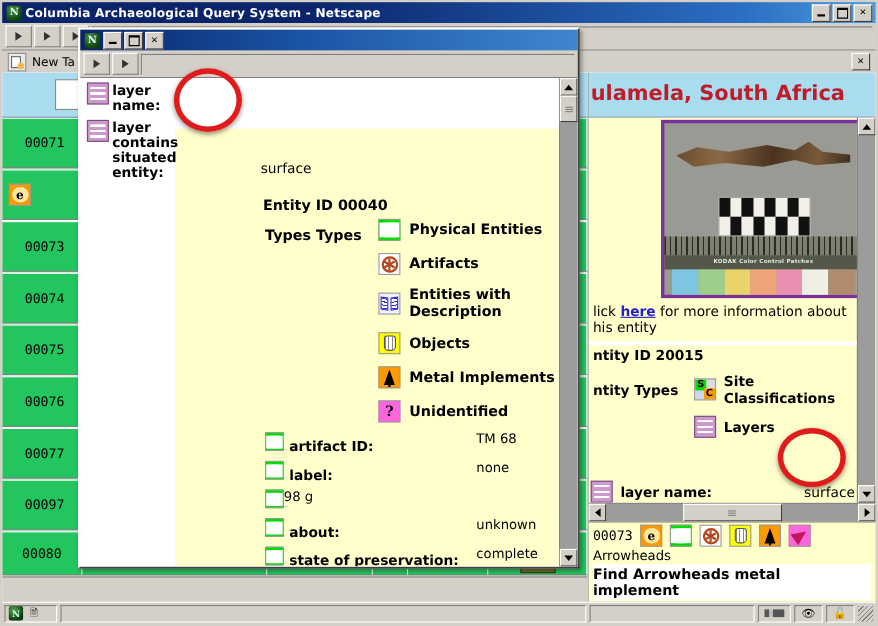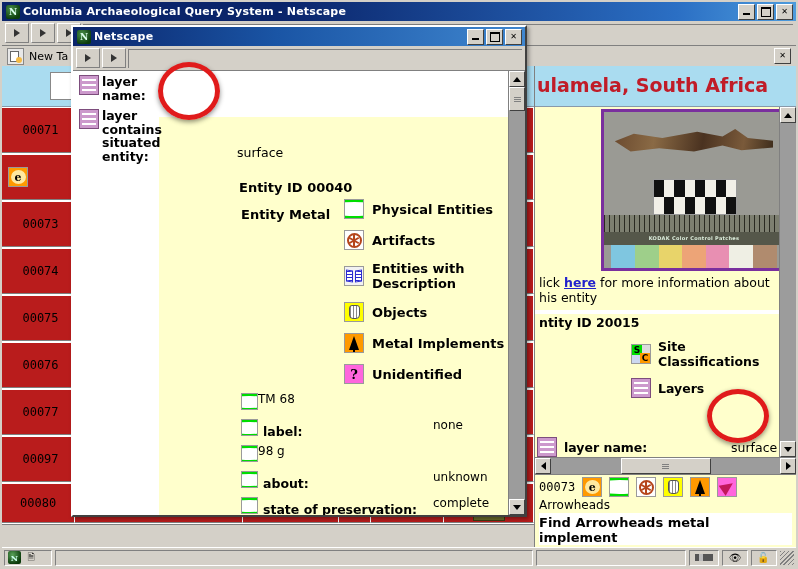--- a/index.html
+++ b/index.html
@@ -152,21 +152,21 @@
     width:32px;height:26px;background:#fff;border:1px solid #888;
     position:absolute;left:48px;top:6px;
   }
   
   #grid{flex:1 1 auto;display:flex;flex-direction:column;background:#d4d0c8;overflow:hidden;}
   .grow{
     display:flex;align-items:stretch;height:46px;flex:0 0 auto;
     border-bottom:1px solid #fff;
   }
   .gcell{
-    background:#b91c1c;border-right:1px solid #fff;
+    background:#22c55e;border-right:1px solid #fff;
     border-top:1px solid #fff;border-bottom:1px solid #808080;
     display:flex;align-items:center;padding:0 6px;box-sizing:border-box;
   }
   .gcell.id{width:78px;justify-content:center;font-size:12px;color:#000;
     font-family:"DejaVu Sans Mono","Liberation Mono",monospace;}
   .gcell.icons{width:180px;gap:3px;}
   .gcell.lbl{flex:1 1 auto;font-size:12px;font-weight:bold;}
   .gcell.num{width:78px;justify-content:center;font-size:12px;
     font-family:"DejaVu Sans Mono","Liberation Mono",monospace;}
   .gcell.act{width:96px;gap:3px;justify-content:center;flex-wrap:wrap;}
@@ -504,20 +504,21 @@
 
             <div class="rc-text" style="top:168px;">
               <span>lick </span><span class="lnk">here</span><span> for more information about</span><br>
               <span>his entity</span>
             </div>
 
             <div style="position:absolute;left:0;right:0;top:203px;height:4px;background:#fff;"></div>
 
             <div class="rc-text" style="top:208px;font-weight:bold;">ntity ID 20015</div>
 
+            <div class="rc-text" style="top:240px;font-weight:bold;">ntity Types</div>
 
             <div style="position:absolute;left:96px;top:232px;display:flex;flex-direction:column;gap:9px;">
               <div class="rc-row">
                 <div class="ico ico-sc">
                   <span class="bl"></span>
                     <span class="s">S</span>
                     <span class="c">C</span>
                 </div>
                 <span style="font-size:12.5px;font-weight:bold;">Site Classifications</span>
               </div>
@@ -617,21 +618,20 @@
         <span style="font-size:10px;">🔓</span>
       </div>
       <div class="grip-res"></div>
     </div>
   </div>
 
   <div id="popup">
 
     <div class="titlebar inner">
       <div class="tb-icon">N</div>
-      <div class="tb-title">Netscape</div>
       <div class="tb-btns">
         <div class="tb-btn">
             <span class="gl gl-min"></span>
           </div>
         <div class="tb-btn">
             <span class="gl gl-max"></span>
           </div>
         <div class="tb-btn">✕</div>
       </div>
     </div>
@@ -661,21 +661,21 @@
           <div class="li">
             <div class="ico ico-layer">
                 <span class="st"></span>
               </div>
             <span class="tx">layer contains situated entity:</span>
           </div>
         </div>
 
         <div class="val-surface">surface</div>
         <div class="eid">Entity ID 00040</div>
-        <div class="ety">Entity Metal</div>
+        <div class="ety">Types Types</div>
 
         <div class="typelist">
           <div class="tr">
             <div class="ico ico-pe">
                 <span class="disc">pe</span>
               </div>
             <span>Physical Entities</span>
           </div>
           <div class="tr">
             <div class="ico ico-art">
@@ -713,20 +713,21 @@
           </div>
         </div>
 
         <div class="attrs">
           <div class="attr">
             <span class="ics">
               <span class="ico ico-pe sm">
                   <span class="disc" style="width:13px;height:12px;font-size:8px;">pe</span>
                 </span>
             </span>
+            <span class="nm">artifact ID:</span>
             <span class="vl">TM 68</span>
           </div>
           <div class="attr">
             <span class="ics">
               <span class="ico ico-pe sm">
                   <span class="disc" style="width:13px;height:12px;font-size:8px;">pe</span>
                 </span>
             </span>
             <span class="nm">label:</span>
             <span class="vl">none</span>

